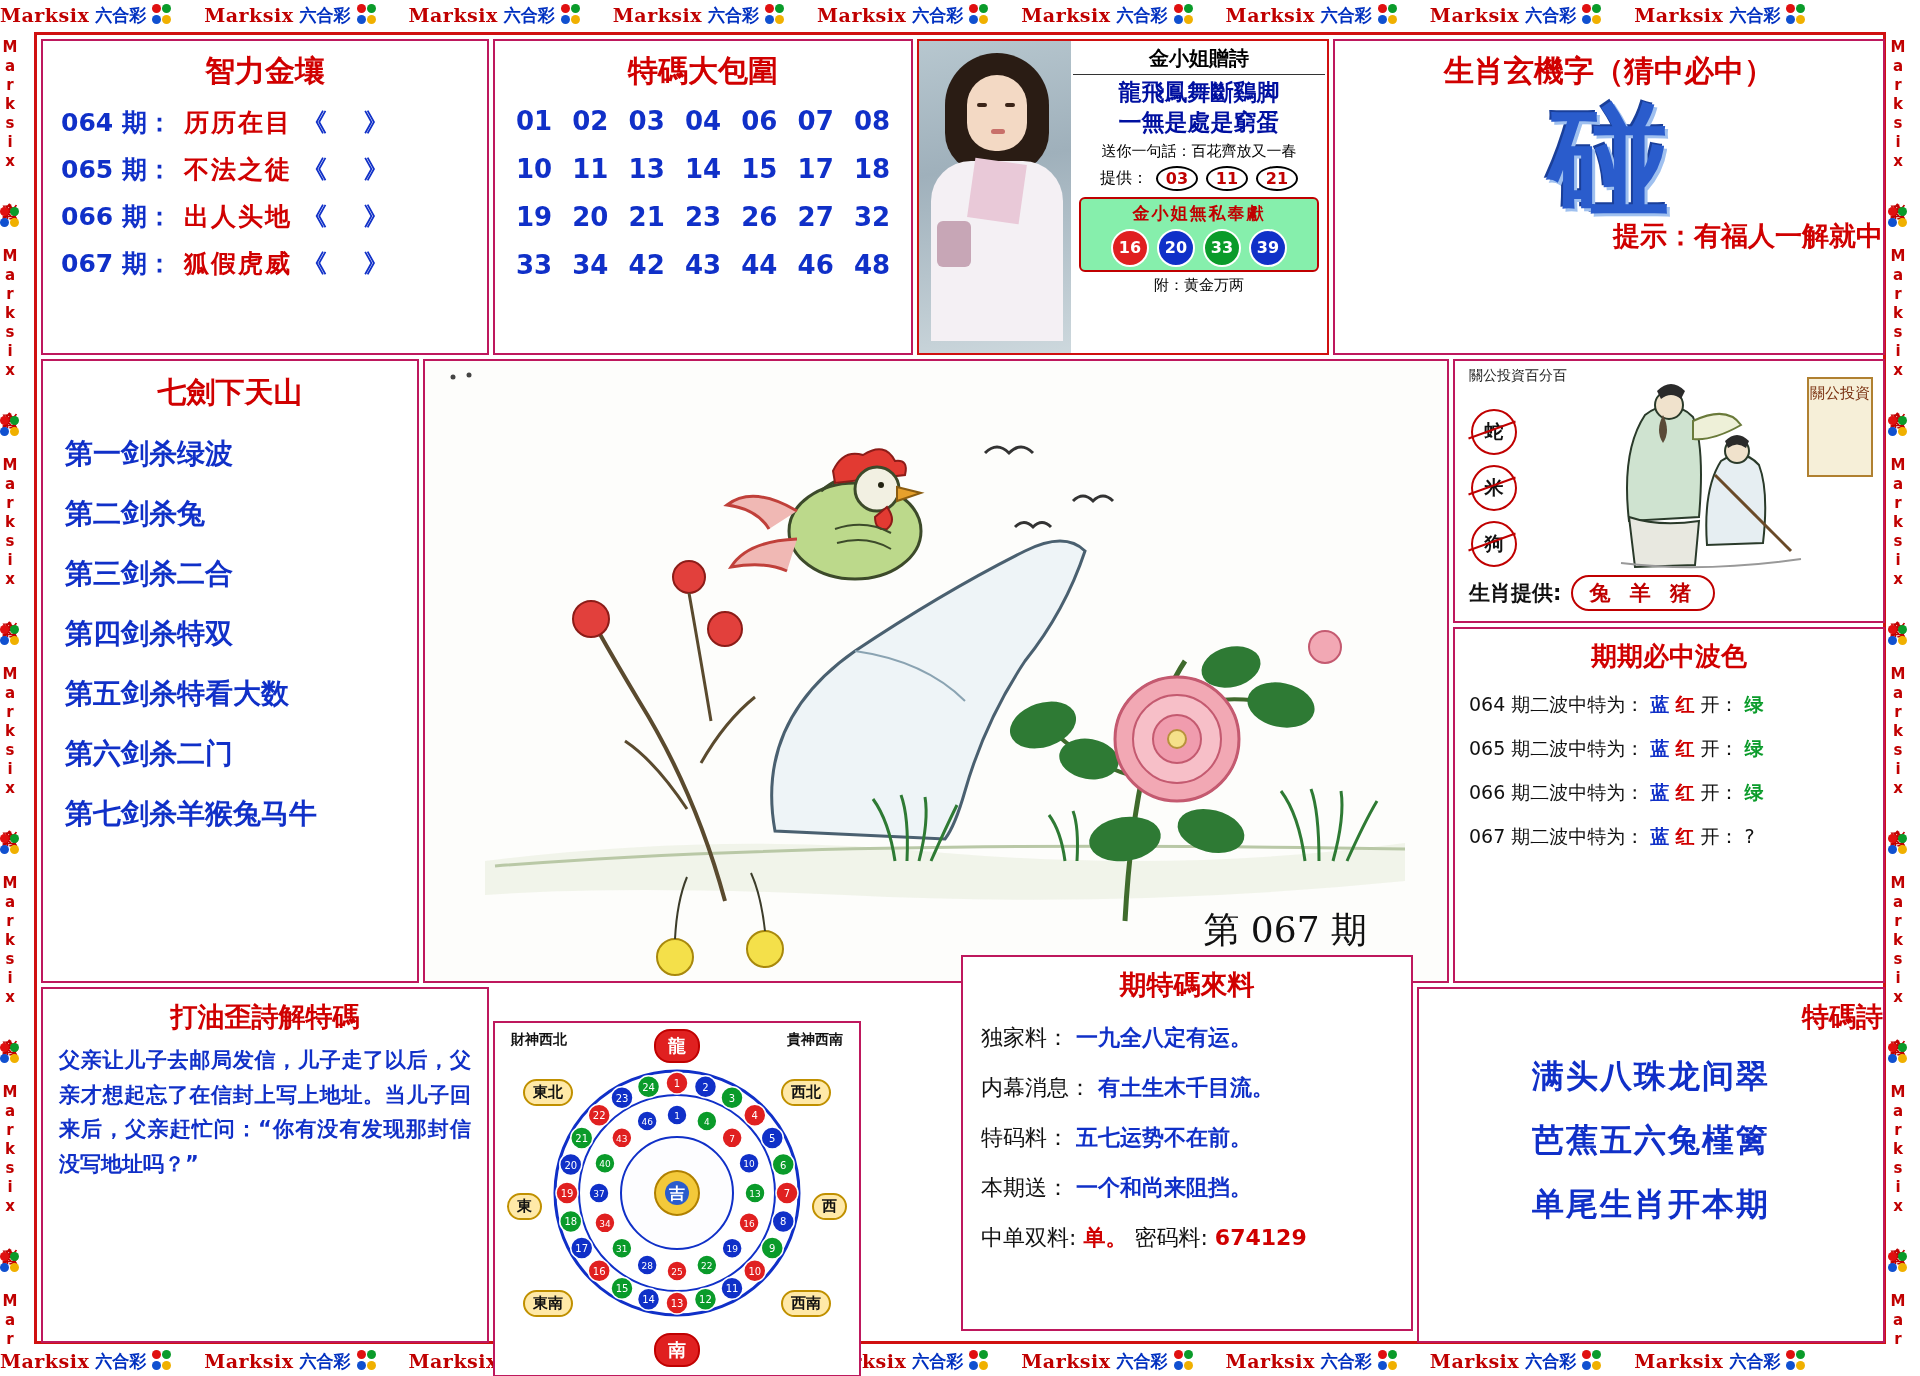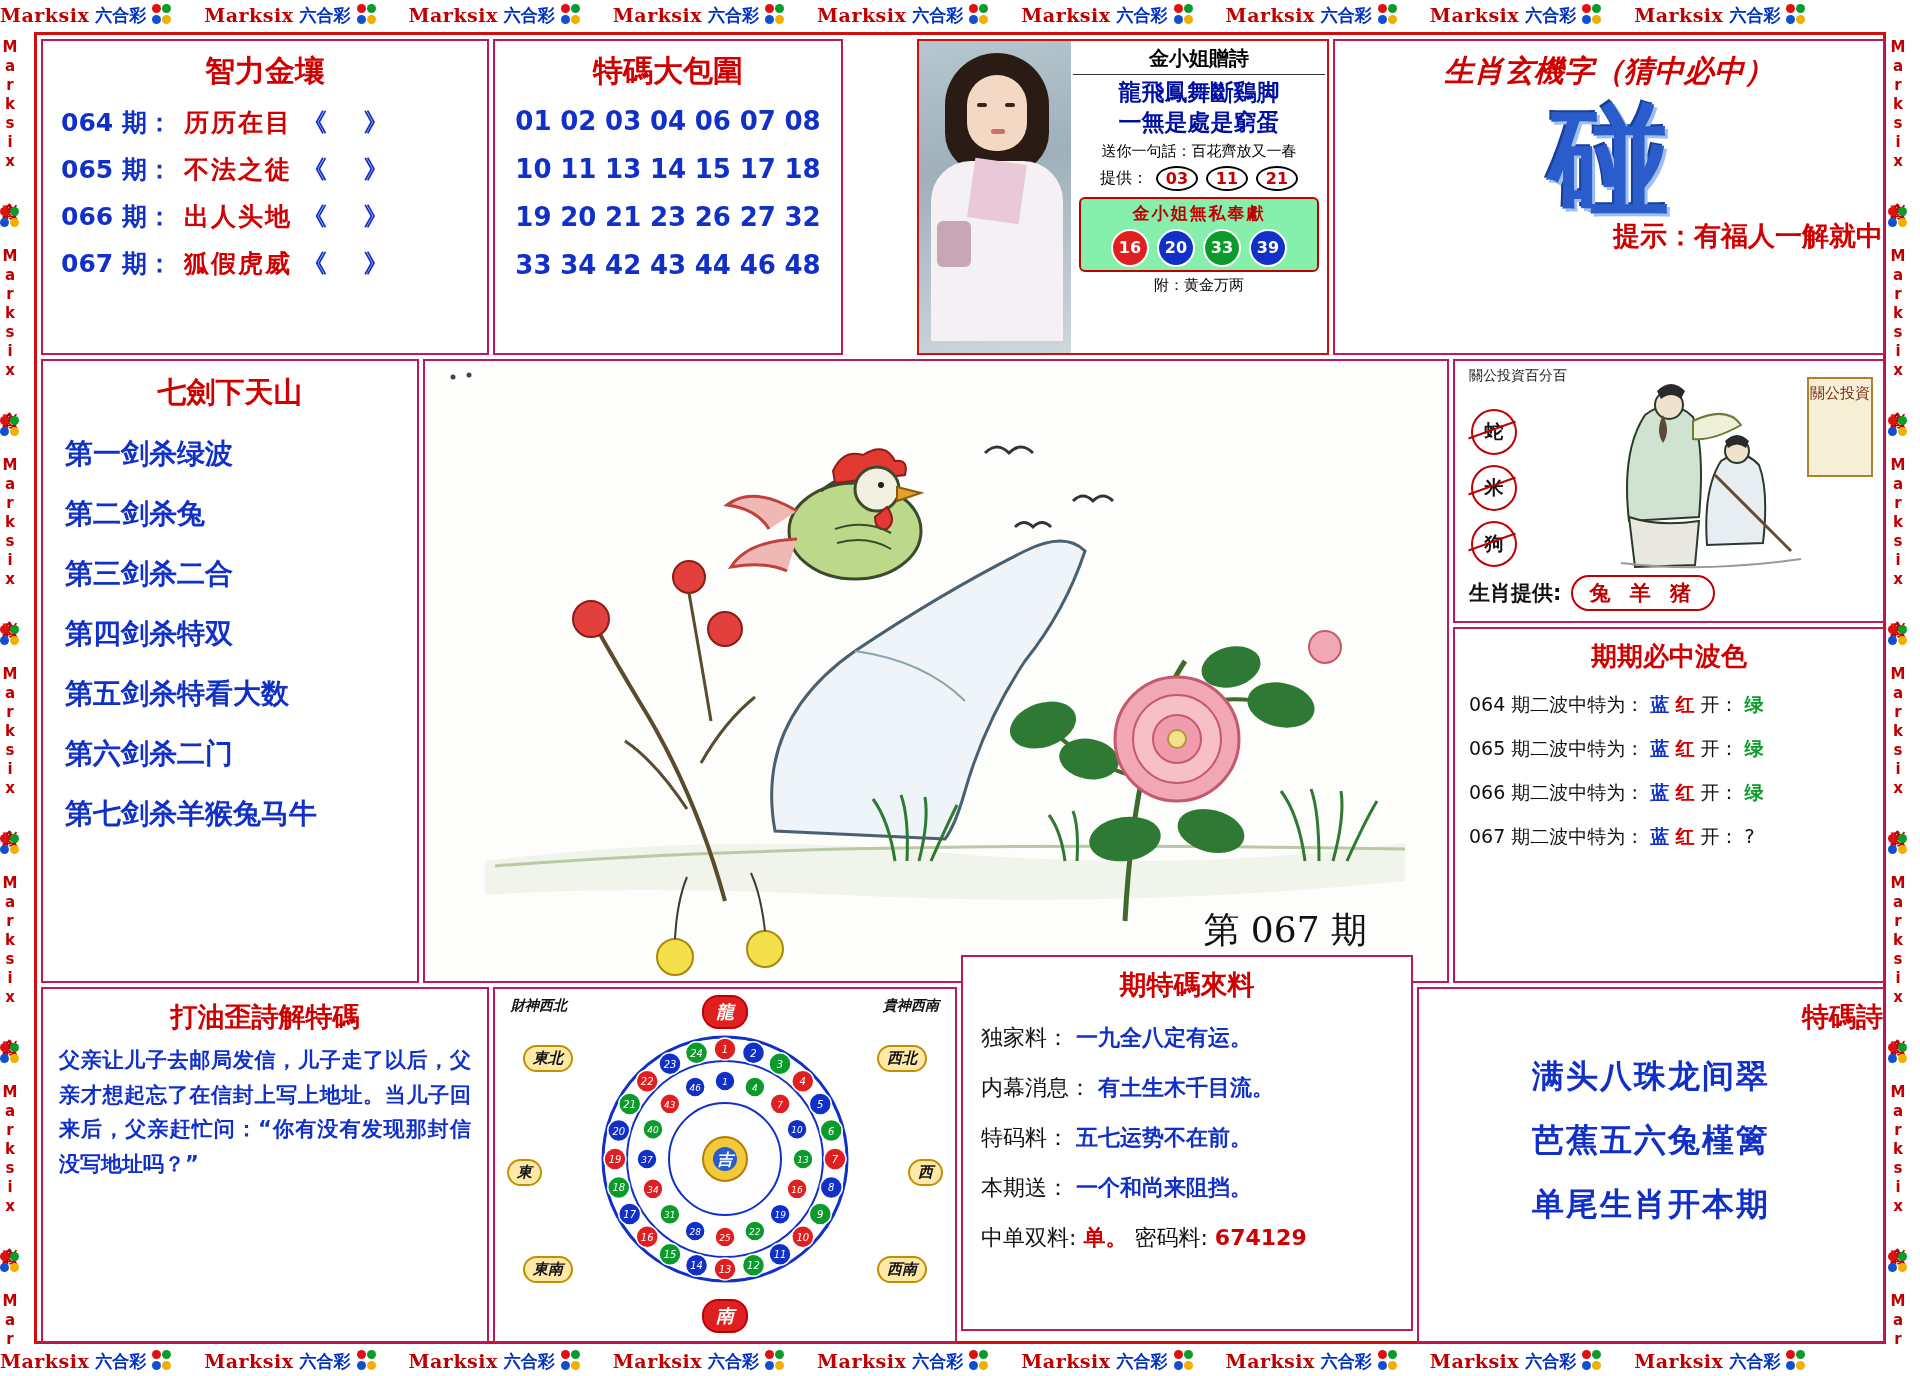--- a/index.html
+++ b/index.html
@@ -46,21 +46,21 @@
     position:absolute;left:34px;top:32px;width:1852px;height:1312px;
     border:3px solid #d01010;box-sizing:border-box;background:#fff;
     padding:4px;
   }
   .inner{position:relative;width:100%;height:100%;}
 
   .box{position:absolute;border:2px solid #be185d;box-sizing:border-box;background:#fff;}
 
   
   .b-zhili{left:0;top:0;width:448px;height:316px;}
-  .b-daba{left:452px;top:0;width:350px;height:316px;}
+  .b-daba{left:452px;top:0;width:420px;height:316px;}
   .b-jin{left:876px;top:0;width:412px;height:316px;border-color:#d01010;}
   .b-shengxiao{left:1292px;top:0;width:552px;height:316px;}
 
   .title-red{
     text-align:center;color:#d00000;font-weight:bold;
     font-size:30px;margin-top:10px;font-family:"DejaVu Sans",sans-serif;
   }
   .zl-row{display:flex;align-items:center;padding:0 18px;margin-top:14px;font-size:25px;}
   .zl-q{color:#1030c8;font-weight:bold;}
   .zl-t{color:#d00000;font-weight:bold;margin-left:12px;letter-spacing:2px;}
@@ -91,21 +91,21 @@
   .jt-sub{text-align:center;color:#000;font-size:15px;margin-top:6px;font-family:"DejaVu Serif",serif;}
   .jt-gong{display:flex;align-items:center;justify-content:center;gap:8px;margin-top:5px;font-size:16px;color:#000;}
   .circ{display:inline-block;min-width:30px;padding:1px 4px;border:2px solid #000;border-radius:50%;text-align:center;color:#c00000;font-weight:bold;font-size:16px;}
   .jt-band{margin:6px 6px 0 6px;background:#86efac;border:2px solid #c00000;border-radius:6px;padding:3px 0;text-align:center;}
   .jt-band .t1{color:#c00000;font-weight:bold;font-size:17px;letter-spacing:2px;}
   .jt-balls{display:flex;justify-content:center;gap:8px;margin-top:4px;}
   .ball{width:34px;height:34px;border-radius:50%;display:flex;align-items:center;justify-content:center;color:#fff;font-weight:bold;font-size:16px;border:2px solid #fff;}
   .jt-foot{text-align:center;color:#000;font-size:15px;margin-top:4px;}
 
   
-  .sx-title{text-align:center;color:#d00000;font-weight:bold;font-size:30px;margin-top:10px;font-style:italic;}
+  .sx-title{text-align:center;color:#d00000;font-weight:bold;font-size:30px;margin-top:10px;}
   .sx-big{
     text-align:center;font-size:120px;font-weight:bold;line-height:1;
     margin-top:6px;
     color:#2a5ccc;
     text-shadow:3px 3px 0 #9fc0ef, -2px -2px 0 #1a3f99;
     font-family:"DejaVu Serif",serif;
   }
   .sx-hint{text-align:right;color:#d00000;font-weight:bold;font-size:27px;margin-top:0;}
 
   
@@ -131,21 +131,21 @@
 
   .bs-title{text-align:center;color:#d00000;font-weight:bold;font-size:26px;margin-top:10px;}
   .bs-row{font-size:19px;color:#111;margin:18px 0 0 14px;white-space:nowrap;}
   .bs-row .q{color:#111;}
   .bs-row .blue{color:#1030c8;font-weight:bold;}
   .bs-row .red{color:#d00000;font-weight:bold;}
   .bs-row .green{color:#0a9b2a;font-weight:bold;}
 
   
   .b-dayou{left:0;top:948px;width:448px;height:356px;}
-  .b-compass{left:452px;top:948px;width:464px;height:356px;font-style:italic;}
+  .b-compass{left:452px;top:982px;width:368px;height:356px;}
   .b-laliao{left:920px;top:916px;width:452px;height:376px;}
   .b-shi{left:1376px;top:948px;width:468px;height:356px;}
 
   .dy-title{text-align:center;color:#d00000;font-weight:bold;font-size:27px;margin-top:10px;}
   .dy-body{color:#1030c8;font-weight:bold;font-size:21px;line-height:1.65;padding:8px 16px 0 16px;text-align:justify;}
 
   .lal-title{text-align:center;color:#d00000;font-weight:bold;font-size:27px;margin-top:10px;}
   .lal-row{font-size:22px;color:#111;margin:20px 0 0 18px;}
   .lal-row .k{color:#111;}
   .lal-row .v{color:#1030c8;font-weight:bold;}

